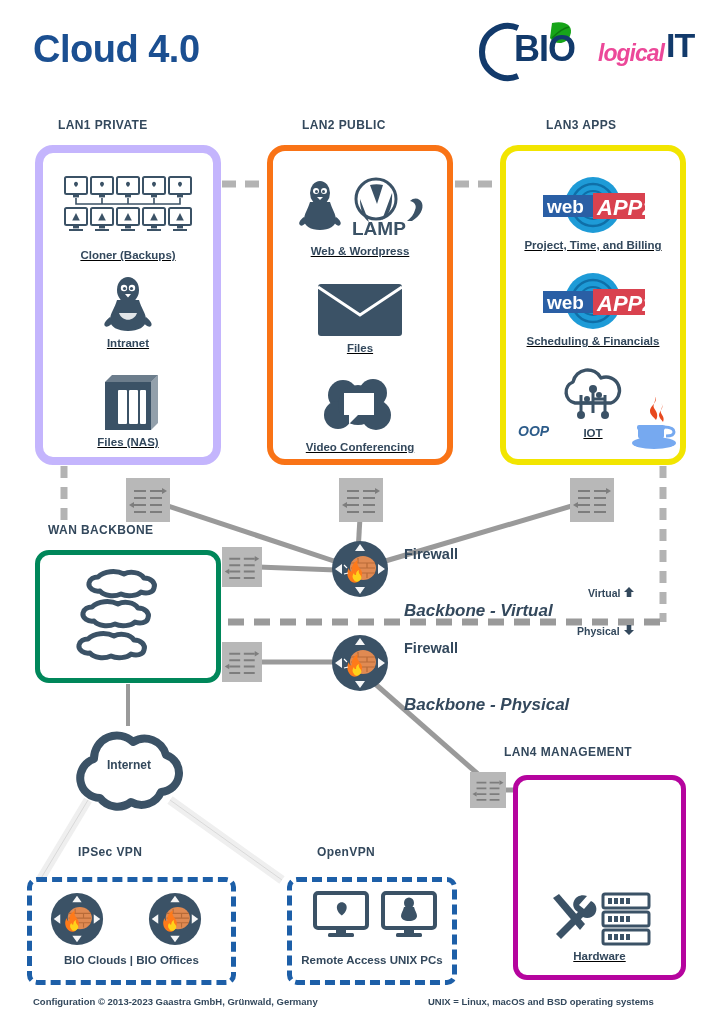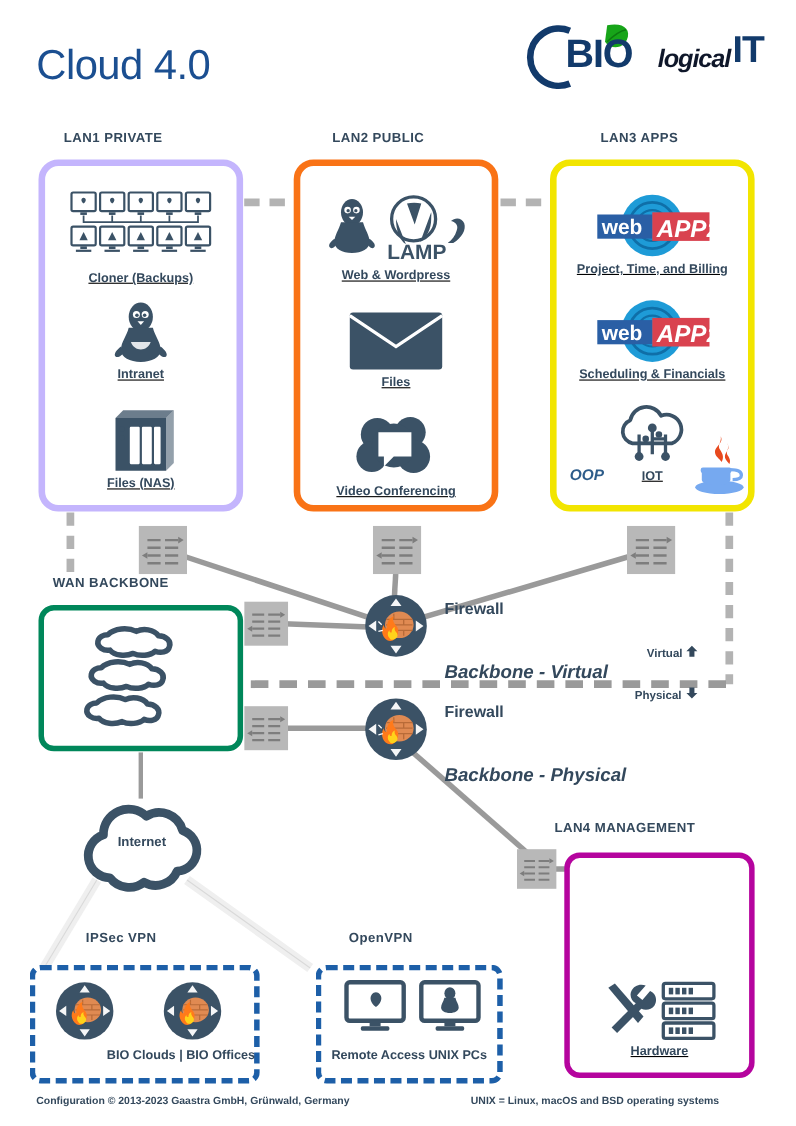--- a/index.html
+++ b/index.html
@@ -1,31 +1,31 @@
 <!DOCTYPE html>
 <html><head>
 <meta charset="utf-8">
 <style>
   html,body{margin:0;padding:0;background:#ffffff;}
   body{font-family:"Liberation Sans",sans-serif;}
   #page{position:relative;width:724px;height:1024px;background:#ffffff;overflow:hidden;}
 
   
-  #title{position:absolute;left:33px;top:28px;font-size:38px;font-weight:normal;color:#1b4f91;letter-spacing:-0.5px;margin-top:11px;}
+  #title{position:absolute;left:33px;top:28px;font-size:38px;font-weight:bold;color:#1b4f91;letter-spacing:-0.5px;}
   #logo{position:absolute;left:470px;top:18px;width:230px;height:64px;}
   #logo .lg-bio{position:absolute;left:44px;top:10px;font-size:36px;font-weight:bold;color:#123a6b;letter-spacing:-1px;}
-  #logo .lg-logical{position:absolute;left:128px;top:22px;font-size:23px;font-weight:bold;color:#0f172a;font-style:italic;letter-spacing:-1px;}
+  #logo .lg-logical{position:absolute;left:128px;top:22px;font-size:23px;font-weight:bold;color:#ec4899;font-style:italic;letter-spacing:-1px;}
   #logo .lg-it{position:absolute;left:196px;top:8px;font-size:34px;font-weight:bold;color:#123a6b;letter-spacing:-1px;}
 
   
   .zone-title{position:absolute;font-size:12px;font-weight:bold;color:#33485c;letter-spacing:0.4px;white-space:nowrap;}
 
   
   .lanbox{position:absolute;border-radius:18px;box-sizing:border-box;background:#fff;}
-  #lan1{left:35px;top:145px;width:186px;height:320px;border:6px solid #c4b5fd;}
+  #lan1{left:35px;top:145px;width:186px;height:320px;border:8px solid #c4b5fd;}
   #lan2{left:267px;top:145px;width:186px;height:320px;border:6px solid #f97316;}
   #lan3{left:500px;top:145px;width:186px;height:320px;border:6px solid #f2e500;}
   #wanbox{left:35px;top:550px;width:186px;height:133px;border:5px solid #00875a;border-radius:14px;}
   #lan4{left:513px;top:775px;width:173px;height:205px;border:5px solid #b5049e;border-radius:14px;}
   .vpnbox{position:absolute;box-sizing:border-box;border:5px dashed #1d5fa8;border-radius:10px;background:#fff;}
   #ipsecbox{left:27px;top:877px;width:209px;height:108px;}
   #openvpnbox{left:287px;top:877px;width:170px;height:108px;}
 
   
   .node{position:absolute;text-align:center;width:100%;left:0;text-decoration:underline;}
@@ -489,21 +489,21 @@
             <path d="M29 4l5 7h-10zM29 54l-5-7h10zM4 29l7-5v10zM54 29l-7 5V24z"></path>
           </g>
         <ellipse cx="32" cy="28" rx="13" ry="12" fill="#e08a52"></ellipse>
         <g stroke="#b86b38" stroke-width="1.2" fill="none">
             <path d="M20 23h24M20 28h24M20 33h24M27 18v5M36 23v5M27 28v5M36 33v5"></path>
           </g>
         <path d="M21 42c-5-3-6-10-3-14 0 3 2 4 3 3-1-5 2-9 6-11-2 5 1 7 3 10 2 3 1 8-2 11-2 2-5 2-7 1z" fill="#ff7a1a"></path>
         <path d="M23 40c-2-2-2-5 0-7 0 2 1 2 2 2 0-3 1-4 3-5-1 3 1 4 2 6 1 2 0 4-2 5-2 1-4 1-5-1z" fill="#ffd21a"></path>
       </svg>
     </div>
-    <div style="position:absolute;left:0;top:72px;width:199px;text-align:center;font-size:11.5px;font-weight:bold;color:#33485c;white-space:nowrap;padding-left:33px;">BIO Clouds   |   BIO Offices</div>
+    <div style="position:absolute;left:0;top:72px;width:199px;text-align:center;font-size:11.5px;font-weight:bold;color:#33485c;white-space:nowrap;">BIO Clouds   |   BIO Offices</div>
   </div>
 
   <div class="zone-title" style="left:317px;top:845px;">OpenVPN</div>
   <div class="vpnbox" id="openvpnbox">
     <div style="position:absolute;left:20px;top:8px;">
       <svg width="58" height="52" viewBox="0 0 58 52">
         <rect x="3" y="3" width="52" height="35" rx="3" fill="none" stroke="#3b5266" stroke-width="4"></rect>
         <path d="M26 14c2-2.5 5.5-2.5 7.5 0 2.2 2.7 1.6 7.5-3.7 11.5-5.3-4-5.9-8.8-3.8-11.5z" fill="#3b5266"></path>
         <rect x="24" y="38" width="10" height="5" fill="#3b5266"></rect>
         <rect x="16" y="43" width="26" height="4" rx="1.5" fill="#3b5266"></rect>

